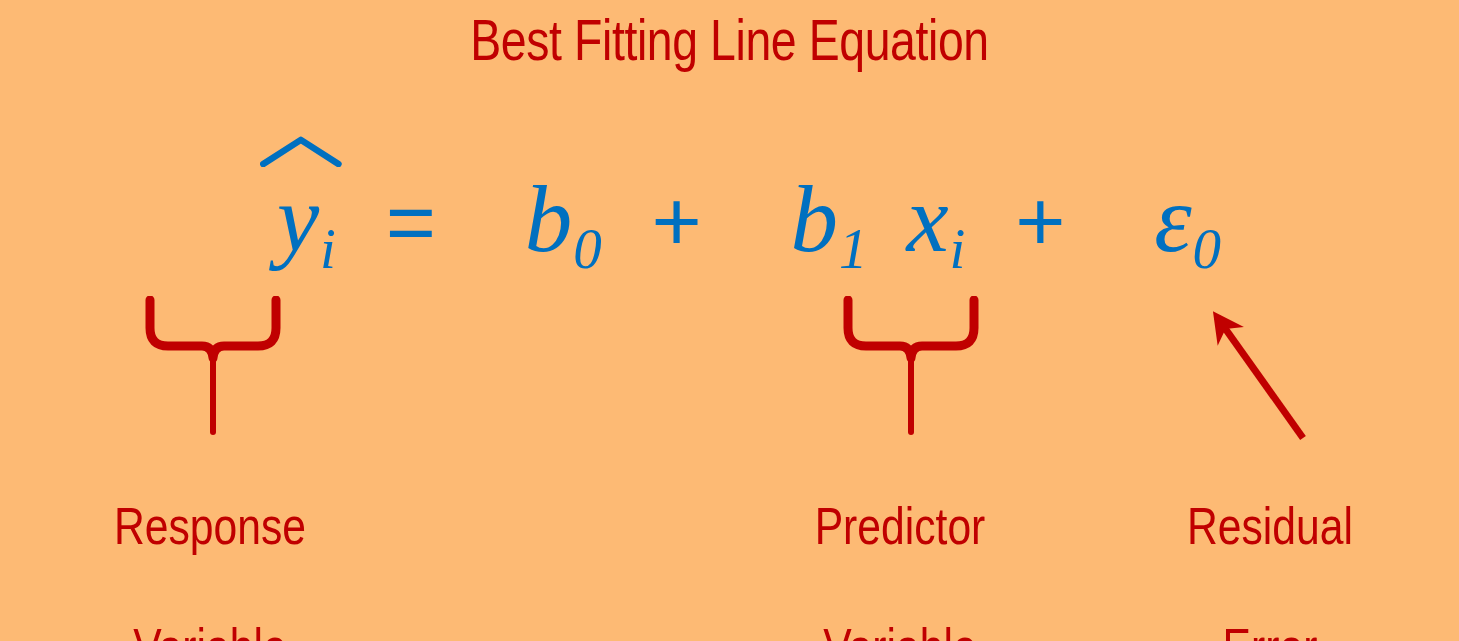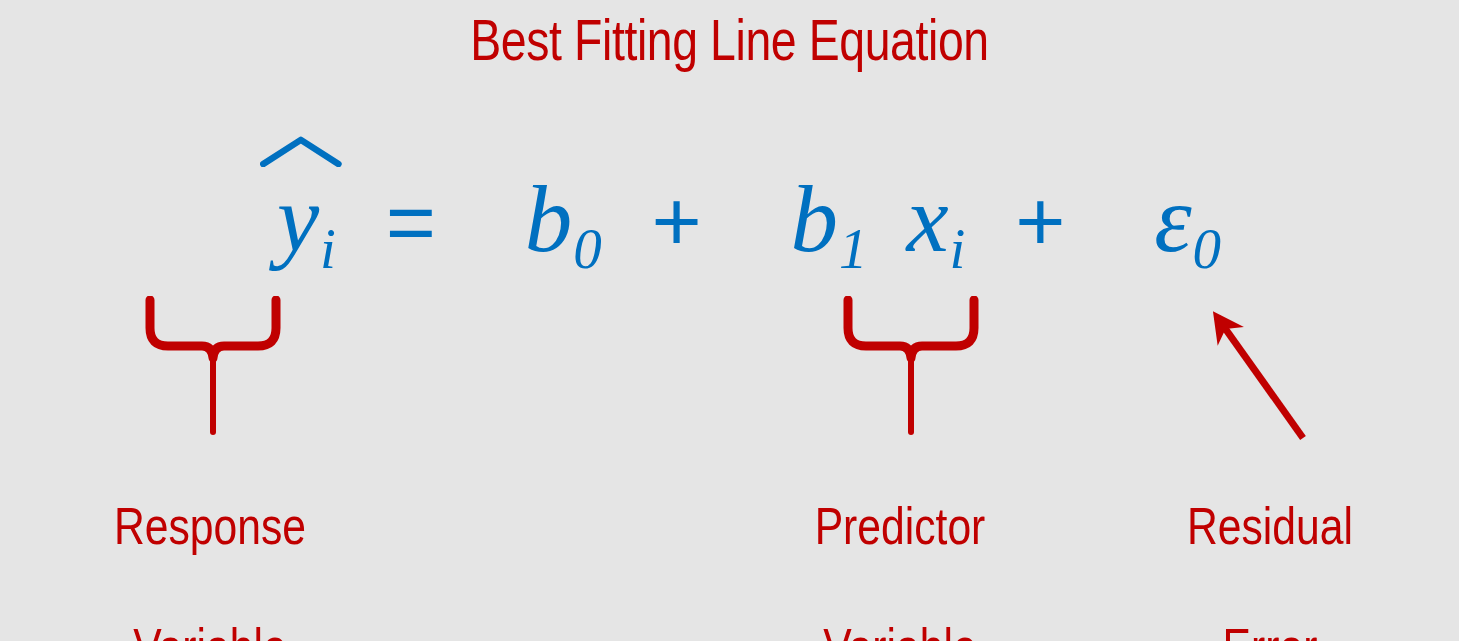--- a/index.html
+++ b/index.html
@@ -7,21 +7,21 @@
     padding: 0;
     background: #ffffff;
   }
   body {
     font-family: "Liberation Sans", sans-serif;
   }
   #slide {
     position: relative;
     width: 1459px;
     height: 641px;
-    background: #e5e5e5;
+    background: #fdba74;
     overflow: hidden;
   }
 
   
   #title {
     position: absolute;
     left: 0;
     top: 10px;
     width: 1459px;
     text-align: center;

